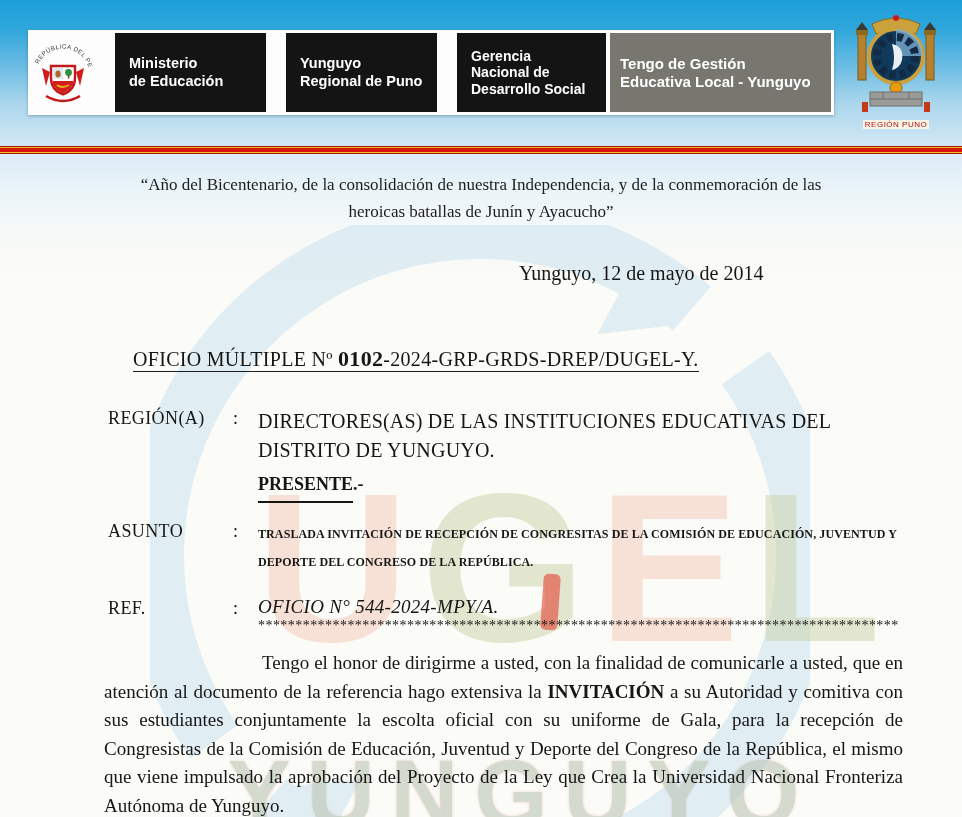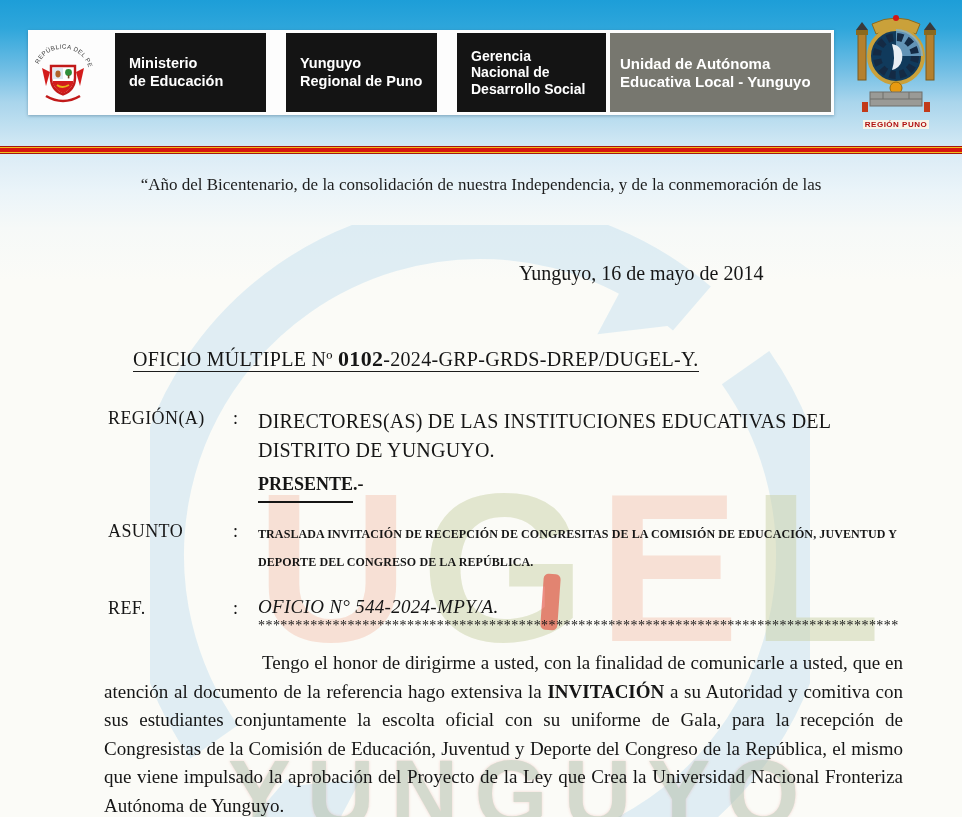--- a/index.html
+++ b/index.html
@@ -30,21 +30,21 @@
     font-family:"Liberation Sans",sans-serif;}
   .band .coat{width:64px; display:flex; align-items:center; justify-content:center;}
   .band .box{display:flex; flex-direction:column; justify-content:center; color:#fff; font-weight:bold;}
   .box.peru{width:86px; background:#e2231f; align-items:center; font-size:22px; letter-spacing:.5px;}
   .box.black{width:137px; background:#141414; padding-left:14px; font-size:14.5px; line-height:1.18;margin-left:16px;}
   .box.black.narrow{width:135px; font-size:14px;}
   .box.gray{flex:1; background:#77776f; padding-left:10px; font-size:15px; line-height:1.2;}
   .region{position:absolute; z-index:4; left:846px; top:12px; width:100px; text-align:center;}
   .region .cap{margin-top:1px; display:flex; align-items:center; justify-content:center; gap:2px;}
   .region .cap .blk{width:14px; height:6px; background:#d31414;}
-  .region .cap .txt{font-family:"Liberation Sans",sans-serif; font-weight:bold;
+  .region .cap .txt{font-family:"Liberation Sans",sans-serif; font-weight:normal;
      font-size:8px; color:#b01010; background:#f7f4e8; padding:0 2px; letter-spacing:.5px;}
   
   .txt{position:absolute; z-index:2;}
   .quote{left:116px; top:171px; width:730px; text-align:center; font-size:17px; line-height:27px; color:#1d1d1d;}
   .date{left:519px; top:262px; font-size:20px;}
   .oficio{left:133px; top:346px; font-size:20px; letter-spacing:.3px;}
   .oficio .u{border-bottom:1.6px solid #1c1c1c; padding-bottom:1px;}
   .oficio b{font-size:22px;}
   .lbl{font-size:18px; letter-spacing:.4px; left:108px;}
   .sep{left:233px; font-size:18px;}
@@ -105,21 +105,21 @@
     <div class="box black">
       <span>Yunguyo</span>
       <span>Regional de Puno</span>
     </div>
     <div class="box black narrow">
       <span>Gerencia</span>
       <span>Nacional de</span>
       <span>Desarrollo Social</span>
     </div>
     <div class="box gray">
-      <span>Unidad de Autónoma</span>
+      <span>Tengo de Gestión</span>
       <span>Educativa Local - Yunguyo</span>
     </div>
   </div>
 
   <div class="region">
     <svg width="96" height="104" viewBox="0 0 96 104">
       <rect x="10" y="22" width="8" height="46" fill="#b5812e" stroke="#7c5a1c"></rect>
       <rect x="78" y="22" width="8" height="46" fill="#b5812e" stroke="#7c5a1c"></rect>
       <rect x="8" y="18" width="12" height="5" fill="#8a6a1f"></rect>
       <rect x="76" y="18" width="12" height="5" fill="#8a6a1f"></rect>
@@ -141,23 +141,24 @@
     </svg>
     <div class="cap">
       <span class="blk"></span>
       <span class="txt">REGIÓN PUNO</span>
       <span class="blk"></span>
     </div>
   </div>
 
   <div class="txt quote">
     <div>“Año del Bicentenario, de la consolidación de nuestra Independencia, y de la conmemoración de las</div>
+    <div>heroicas batallas de Junín y Ayacucho”</div>
   </div>
 
-  <div class="txt date">Yunguyo, 16 de mayo de 2014</div>
+  <div class="txt date">Yunguyo, 12 de mayo de 2014</div>
 
   <div class="txt oficio"><span class="u"><span>OFICIO MÚLTIPLE Nº </span><b>0102</b><span>-2024-GRP-GRDS-DREP/DUGEL-Y.</span></span></div>
 
   <div class="txt lbl senor-l">REGIÓN(A)</div>
   <div class="txt sep senor-l">:</div>
   <div class="txt val senor-v">DIRECTORES(AS) DE LAS INSTITUCIONES EDUCATIVAS DEL DISTRITO DE YUNGUYO.</div>
 
   <div class="txt presente"><span class="pu">PRESENTE</span><span>.-</span></div>
 
   <div class="txt lbl asunto-l">ASUNTO</div>

